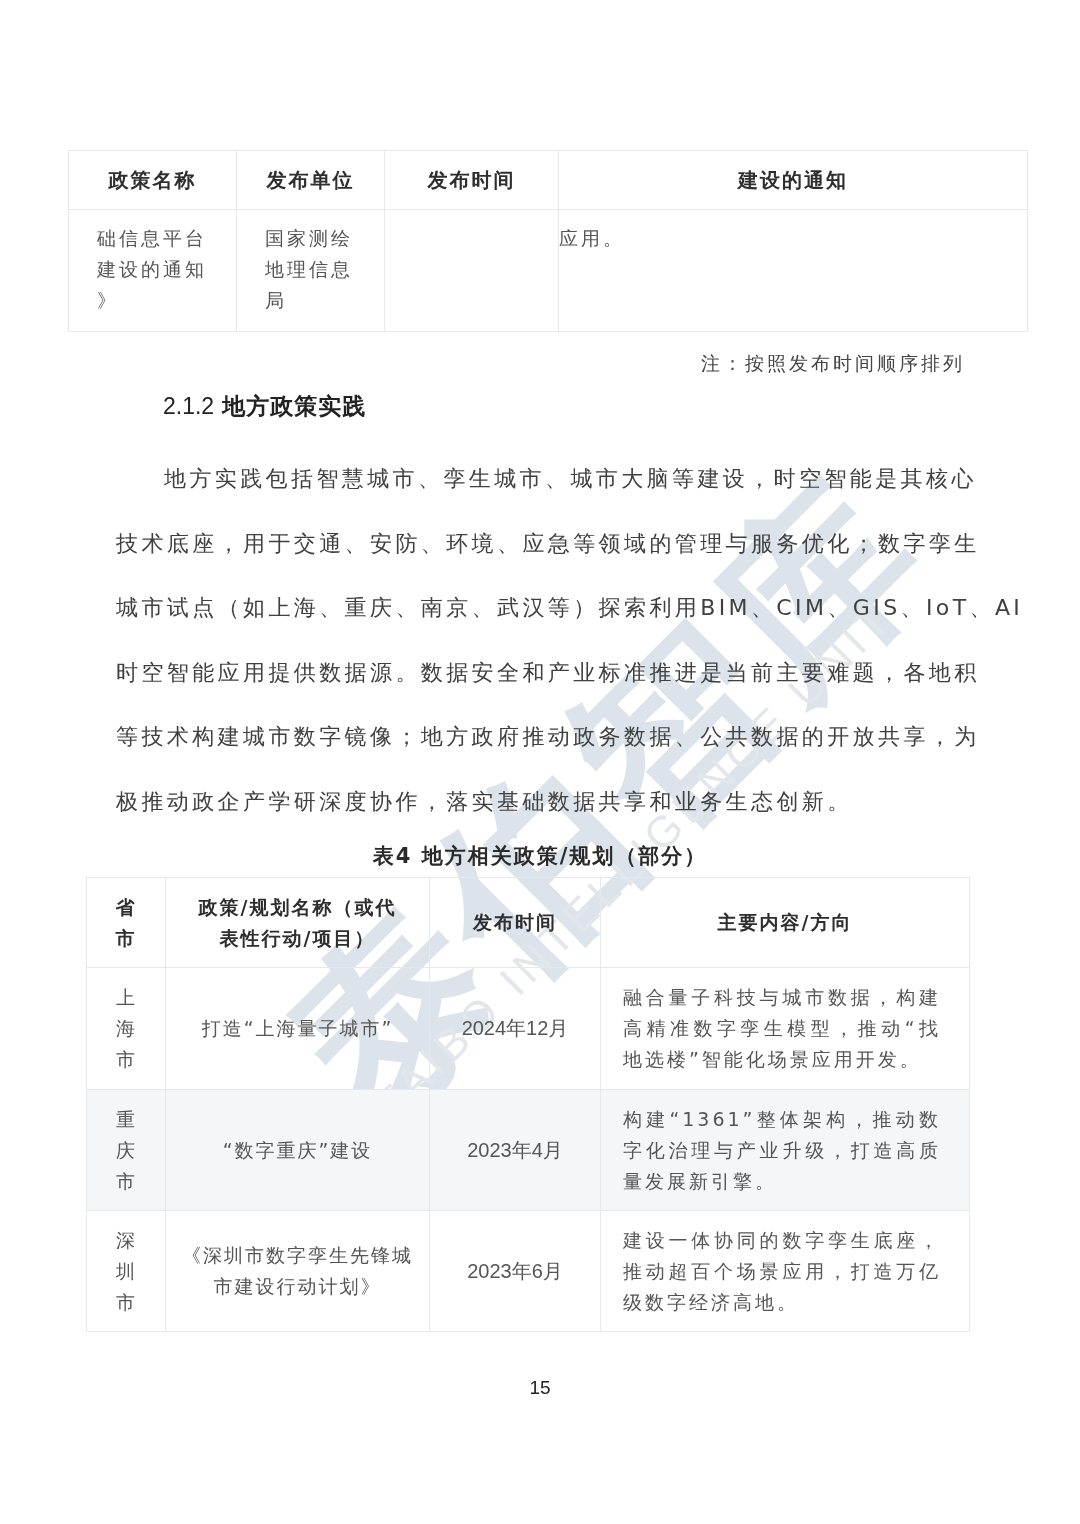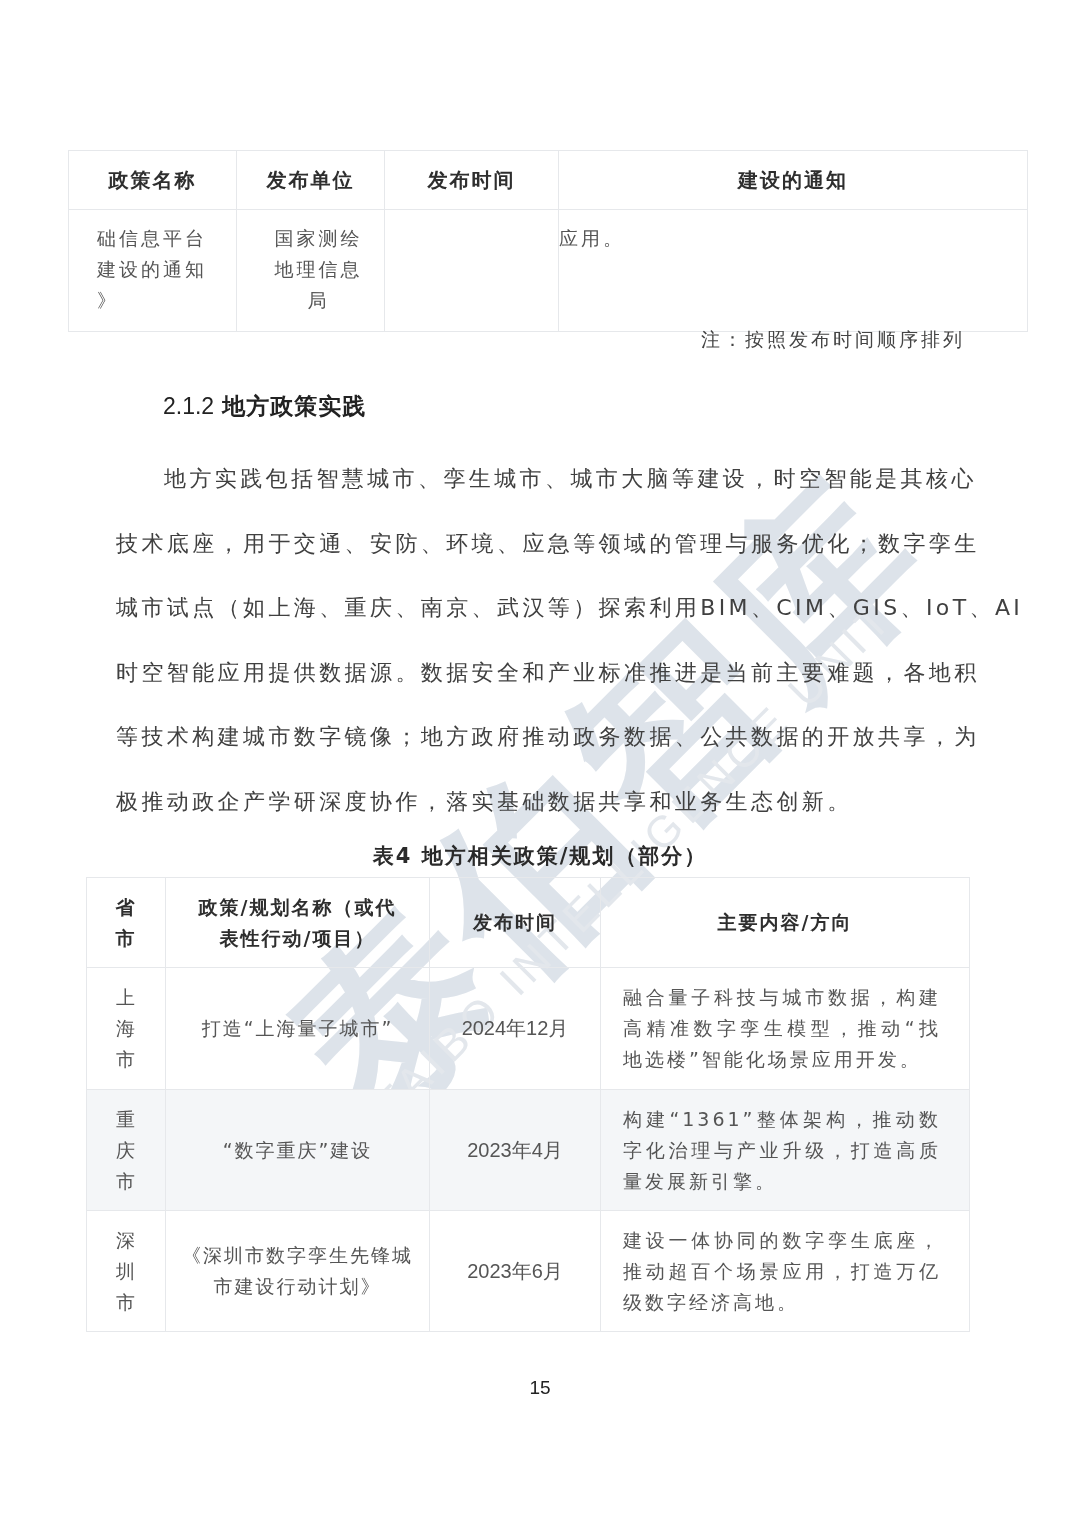--- a/index.html
+++ b/index.html
@@ -15,24 +15,24 @@
   .content { position: absolute; left: 0; top: 0; width: 1080px; height: 1300px; z-index: 1; }
 
   table { border-collapse: collapse; position: absolute; table-layout: fixed; }
   td, th { border: 1.5px solid #e6e8eb; }
 
   
   #t1 { left: 68px; top: 150px; width: 959px; }
   #t1 th { height: 59px; font-size: 20px; font-weight: bold; color: #2e2e2e; text-align: center; letter-spacing: 2px; }
   #t1 td { height: 122px; vertical-align: top; font-size: 19px; color: #555; line-height: 31px; padding-top: 13px; letter-spacing: 3px; }
   #t1 td.c0 { padding-left: 28px; }
-  #t1 td.c1 { padding-left: 16px; text-align: center; }
+  #t1 td.c1 { padding-left: 28px; }
   #t1 td.c3 { }
 
-  .note { position: absolute; right: 115px; top: 327px; font-size: 19px; color: #444; letter-spacing: 3px; }
+  .note { position: absolute; right: 115px; top: 351px; font-size: 19px; color: #444; letter-spacing: 3px; }
 
   .section-heading { position: absolute; left: 163px; top: 391px; font-size: 23px; color: #222; }
   .section-heading .num { font-family: "Liberation Sans", sans-serif; margin-right: 8px; }
   .section-heading .txt { font-weight: bold; letter-spacing: 1px; }
 
   .para { position: absolute; left: 116px; top: 447px; width: 852px; font-size: 22px; line-height: 64.5px; color: #404040; letter-spacing: 3.4px; text-align: justify; }
   .para .line { display: block; white-space: nowrap; height: 64.5px; }
   .para .line.first { padding-left: 48px; }
 
   .caption { position: absolute; left: 0; width: 1080px; top: 842px; text-align: center; font-size: 21px; font-weight: bold; color: #2a2a2a; letter-spacing: 2px; }

